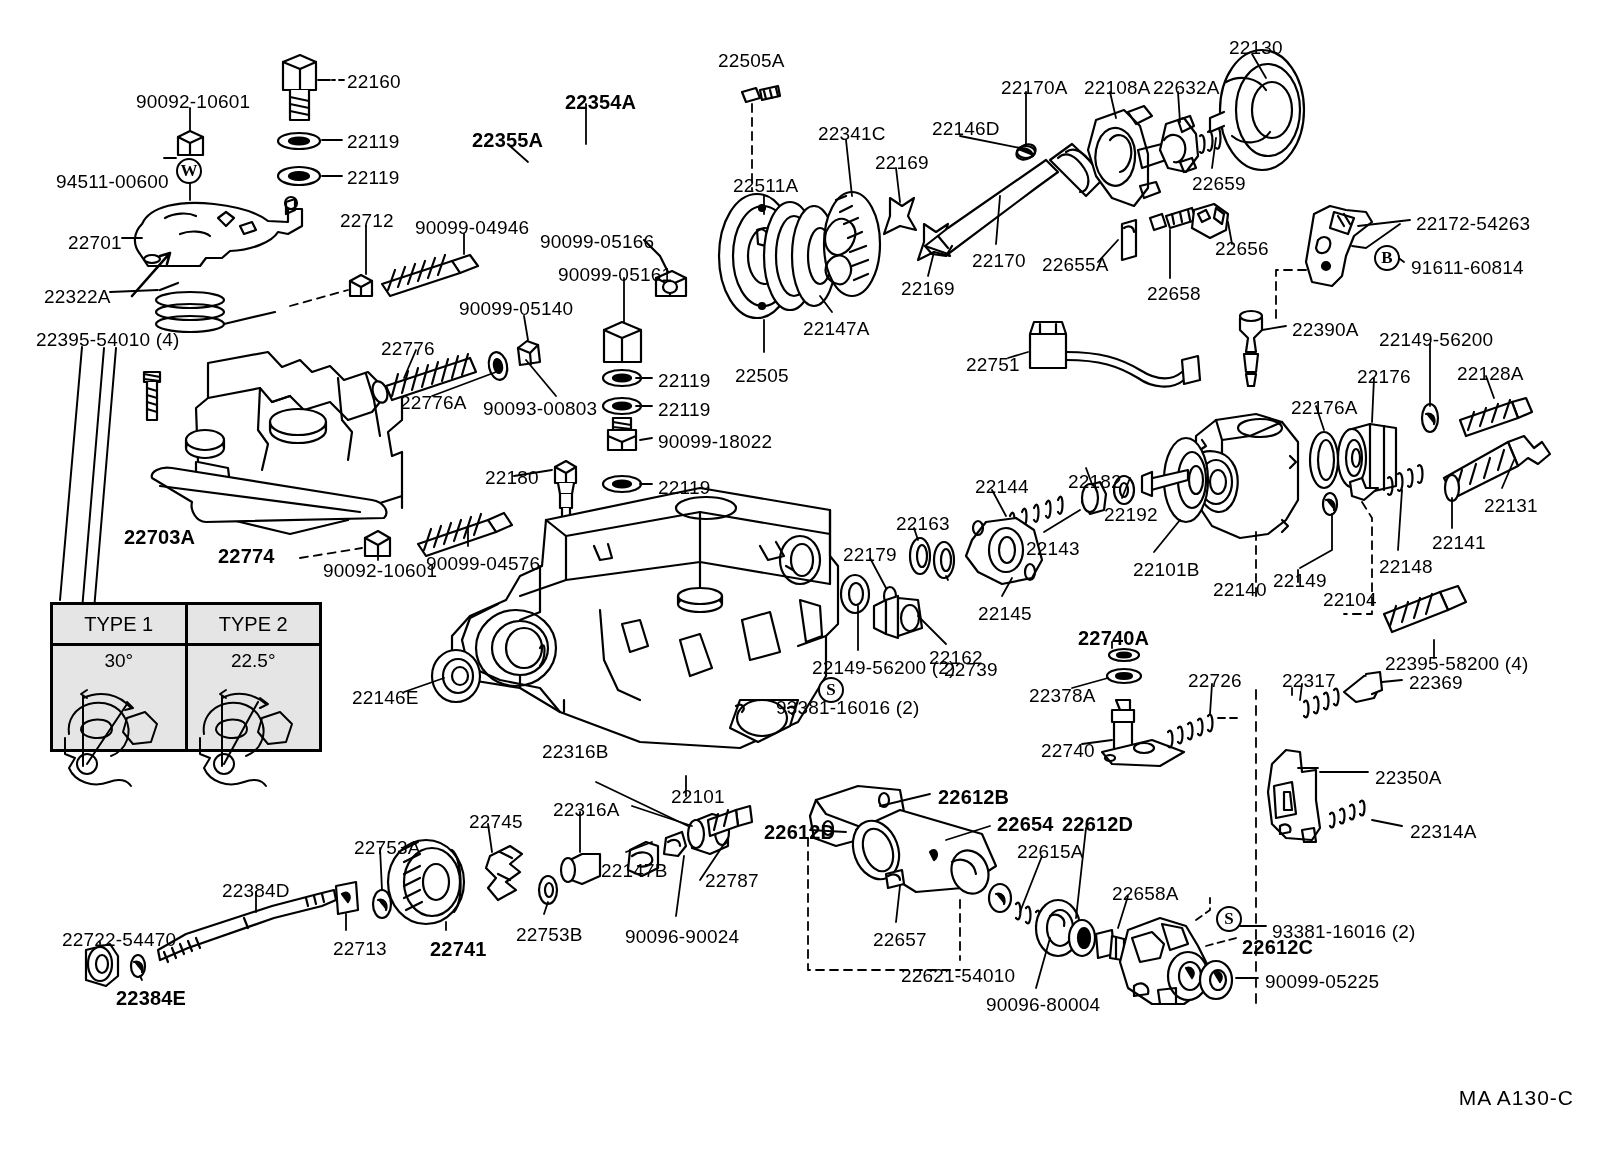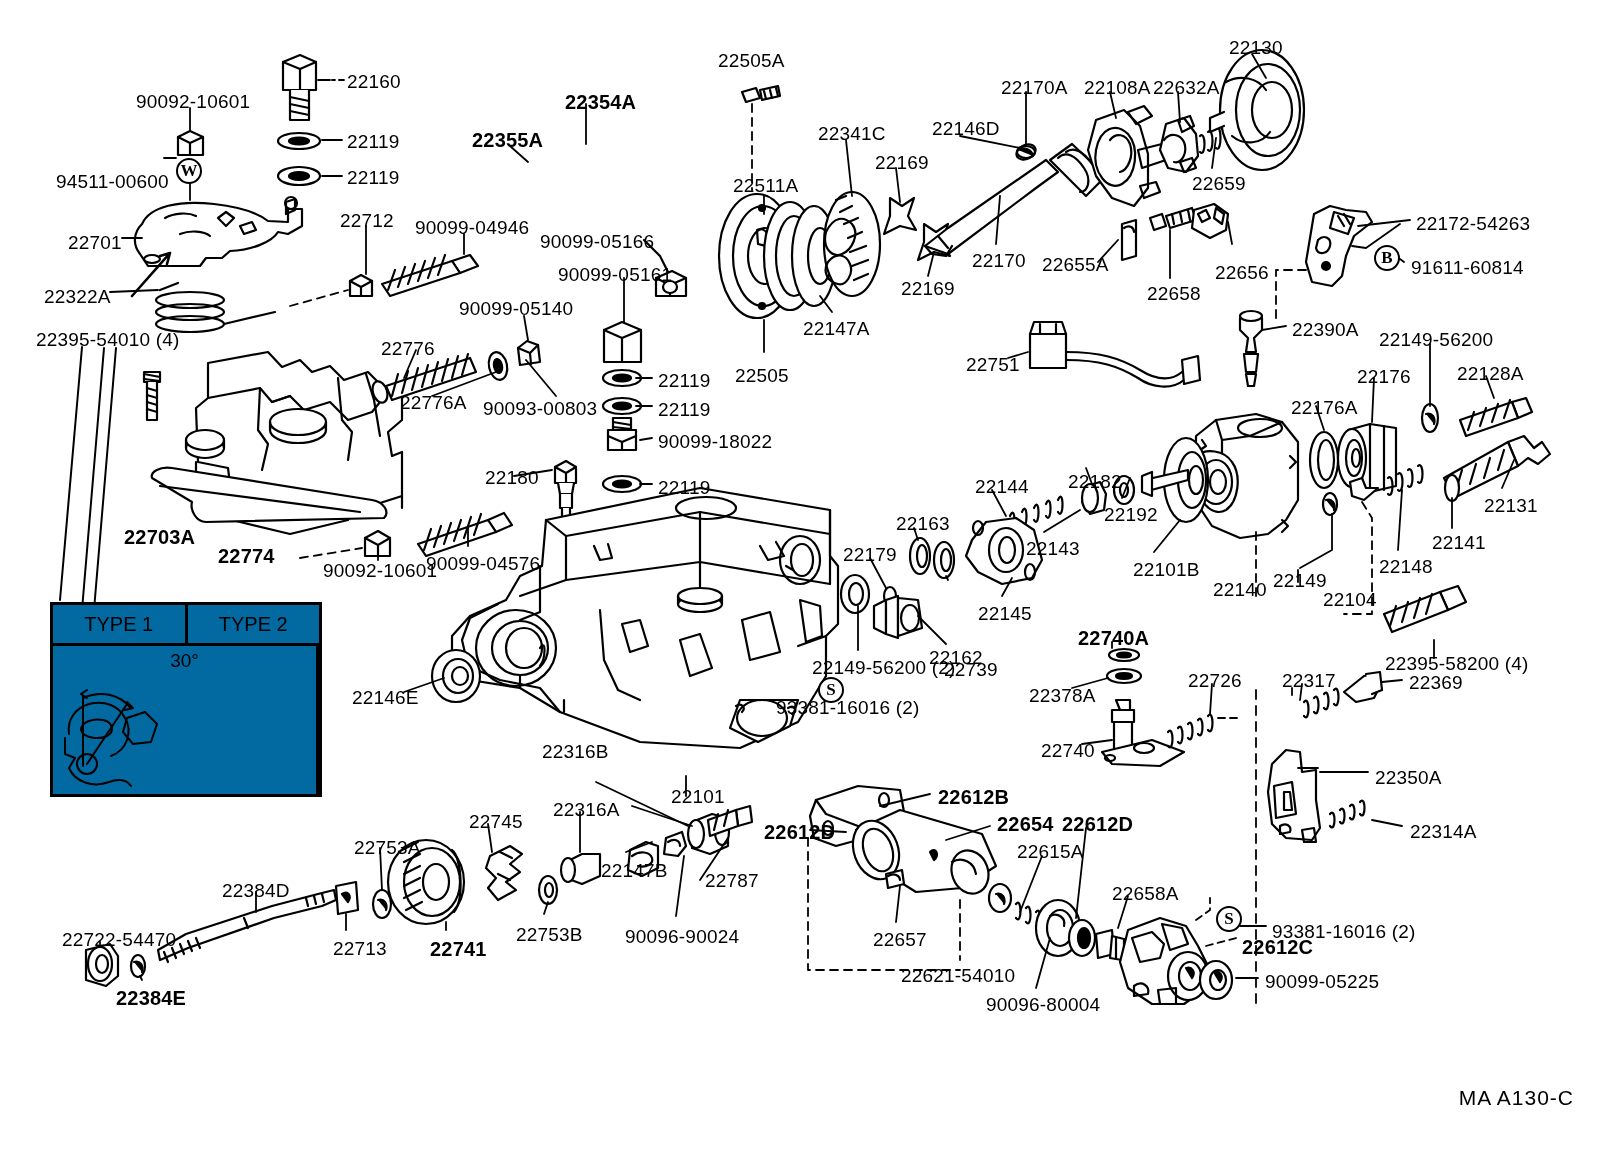--- a/index.html
+++ b/index.html
@@ -28,24 +28,24 @@
   .lbl.b {
     font-weight: bold;
     font-size: 20px;
   }
   
   #type-box {
     position: absolute;
     left: 50px;
     top: 602px;
     width: 272px;
-    height: 195px;
+    height: 150px;
     border: 3px solid #000;
     box-sizing: border-box;
-    background: #0369a1;
+    background: #e5e5e5;
   }
   #type-box .thead {
     display: flex;
     height: 38px;
     border-bottom: 3px solid #000;
   }
   #type-box .thead > div {
     flex: 1 1 50%;
     display: flex;
     align-items: center;
@@ -870,20 +870,37 @@
             <path d="M74 56 L80 62 L72 64"></path>
             <path d="M74 58 L34 118"></path>
             <path d="M16 88 C14 74 22 62 36 58 C52 54 66 60 72 72 C80 86 74 104 58 110"></path>
             <path d="M28 84 C28 76 40 72 50 74 C60 76 62 86 54 90 C46 94 30 92 28 84 Z"></path>
             <path d="M74 72 L92 66 L104 78 L98 96 L80 98 L70 86 Z"></path>
             <circle cx="34" cy="118" r="10"></circle>
             <path d="M12 92 L12 108 L22 112 L16 122 C22 136 40 142 56 136 C66 132 74 134 78 140"></path>
           </g>
         </svg>
       </div>
+      <div>
+        <div class="angle-lbl">22.5°</div>
+        <svg viewBox="0 0 130 150" width="130" height="150">
+          <g fill="none" stroke="#000" stroke-width="2" stroke-linejoin="round" stroke-linecap="round">
+            <path d="M34 50 L34 120"></path>
+            <path d="M34 52 C50 44 66 48 78 58"></path>
+            <path d="M38 52 L32 48 L38 44"></path>
+            <path d="M72 52 L80 58 L72 62"></path>
+            <path d="M70 56 L36 118"></path>
+            <path d="M16 88 C14 74 22 62 36 58 C52 54 66 60 72 72 C80 86 74 104 58 110"></path>
+            <path d="M28 84 C28 76 40 72 50 74 C60 76 62 86 54 90 C46 94 30 92 28 84 Z"></path>
+            <path d="M74 72 L92 66 L104 78 L98 96 L80 98 L70 86 Z"></path>
+            <circle cx="36" cy="118" r="10"></circle>
+            <path d="M12 92 L12 108 L22 112 L16 122 C22 136 40 142 56 136 C66 132 74 134 78 140"></path>
+          </g>
+        </svg>
+      </div>
     </div>
   </div>
 
   <div id="ring-marks">
       <div class="bmark" style="left: 176px; top: 158px;">W</div>
       <div class="bmark" style="left: 1374px; top: 245px;">B</div>
       <div class="bmark" style="left: 818px; top: 677px;">S</div>
       <div class="bmark" style="left: 1216px; top: 906px;">S</div>
     </div>
 
@@ -924,21 +941,21 @@
       <div class="lbl" style="left: 901px; top: 279px;">22169</div>
       <div class="lbl" style="left: 932px; top: 119px;">22146D</div>
       <div class="lbl" style="left: 1001px; top: 78px;">22170A</div>
       <div class="lbl" style="left: 972px; top: 251px;">22170</div>
       <div class="lbl" style="left: 1084px; top: 78px;">22108A</div>
       <div class="lbl" style="left: 1153px; top: 78px;">22632A</div>
       <div class="lbl" style="left: 1229px; top: 38px;">22130</div>
       <div class="lbl" style="left: 1192px; top: 174px;">22659</div>
       <div class="lbl" style="left: 1042px; top: 255px;">22655A</div>
       <div class="lbl" style="left: 1147px; top: 284px;">22658</div>
-      <div class="lbl" style="left: 1215px; top: 263px;">22656</div>
+      <div class="lbl" style="left: 1215px; top: 239px;">22656</div>
       <div class="lbl" style="left: 1416px; top: 214px;">22172-54263</div>
       <div class="lbl" style="left: 1411px; top: 258px;">91611-60814</div>
       <div class="lbl" style="left: 1292px; top: 320px;">22390A</div>
       <div class="lbl" style="left: 966px; top: 355px;">22751</div>
       <div class="lbl" style="left: 1379px; top: 330px;">22149-56200</div>
       <div class="lbl" style="left: 1357px; top: 367px;">22176</div>
       <div class="lbl" style="left: 1457px; top: 364px;">22128A</div>
       <div class="lbl" style="left: 1291px; top: 398px;">22176A</div>
       <div class="lbl" style="left: 1484px; top: 496px;">22131</div>
       <div class="lbl" style="left: 1432px; top: 533px;">22141</div>

